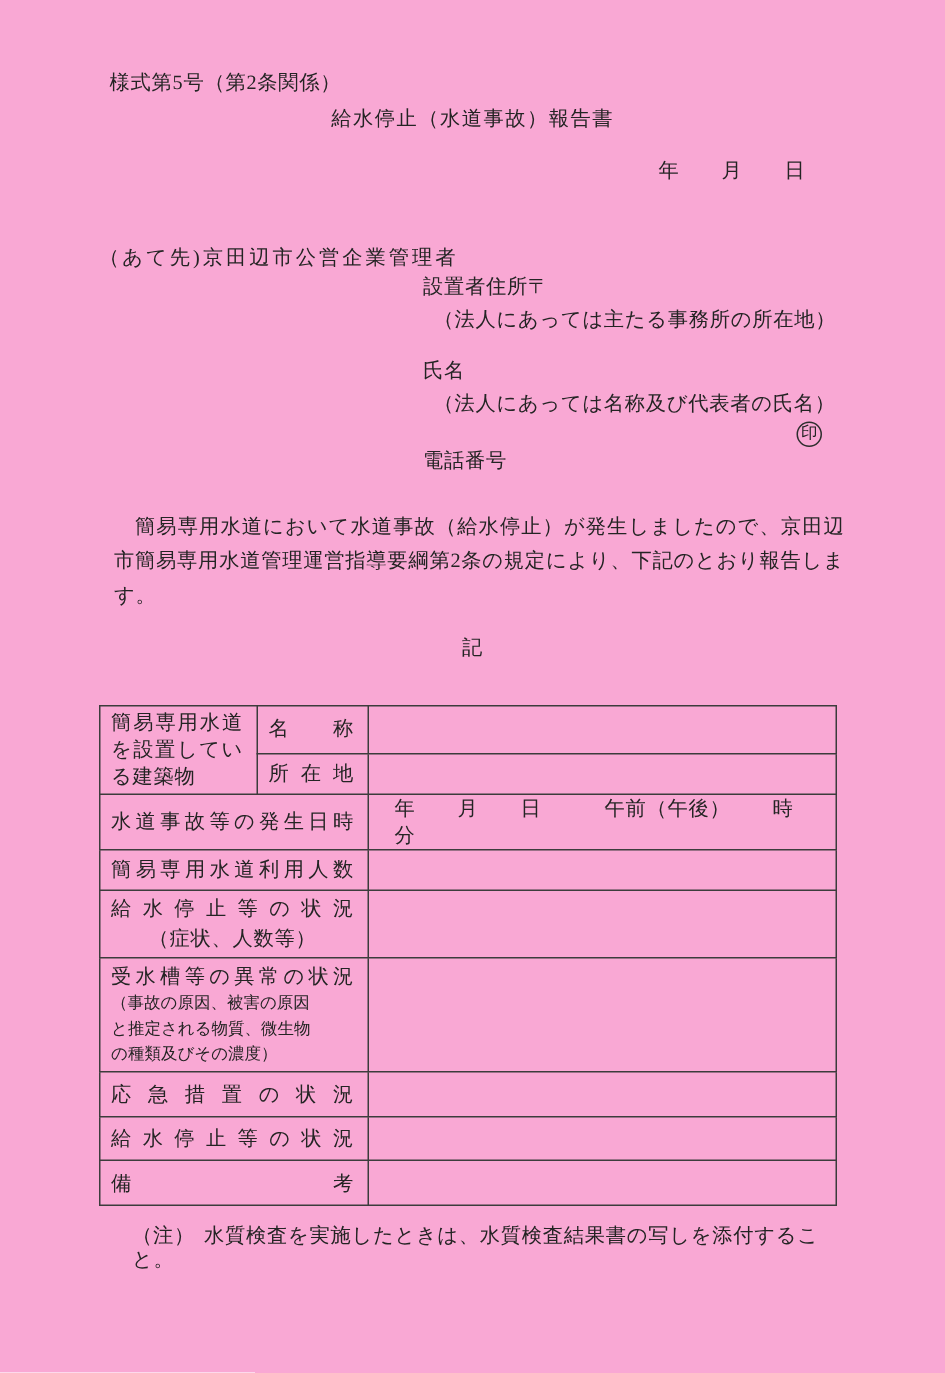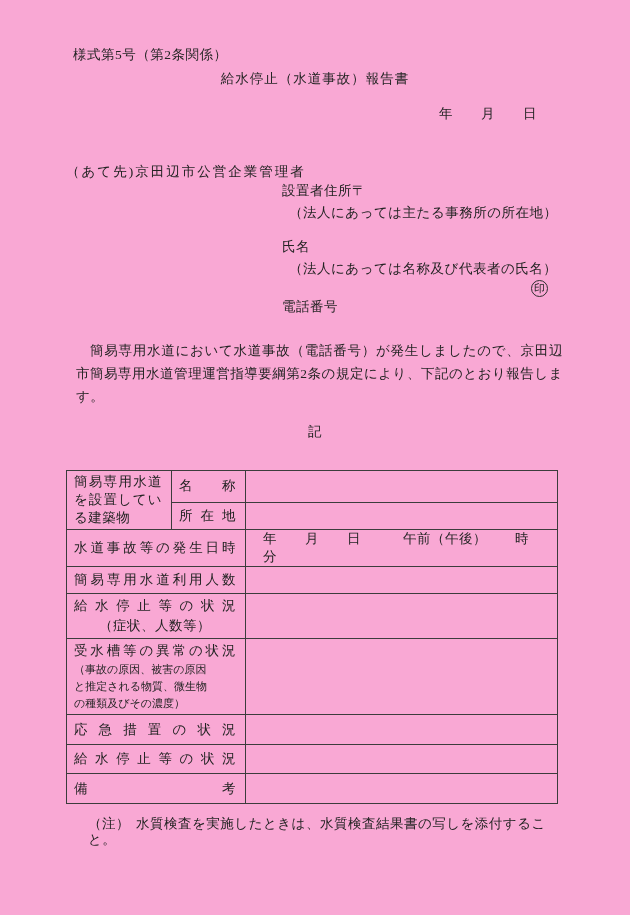--- a/index.html
+++ b/index.html
@@ -66,21 +66,21 @@
     <div>設置者住所〒</div>
     <div class="note-indent">（法人にあっては主たる事務所の所在地）</div>
     <div class="name-line">氏名</div>
     <div class="note-indent">（法人にあっては名称及び代表者の氏名）</div>
     <div class="seal-line">
       <span class="seal">印</span>
     </div>
     <div>電話番号</div>
   </div>
 
-  <p class="body-paragraph">簡易専用水道において水道事故（電話番号）が発生しましたので、京田辺市簡易専用水道管理運営指導要綱第2条の規定により、下記のとおり報告します。</p>
+  <p class="body-paragraph">簡易専用水道において水道事故（給水停止）が発生しましたので、京田辺市簡易専用水道管理運営指導要綱第2条の規定により、下記のとおり報告します。</p>
 
   <div class="record-mark">記</div>
 
   <table class="form-table">
     <colgroup>
         <col class="c1">
         <col class="c2">
         <col class="c3">
       </colgroup>
     <tbody>

